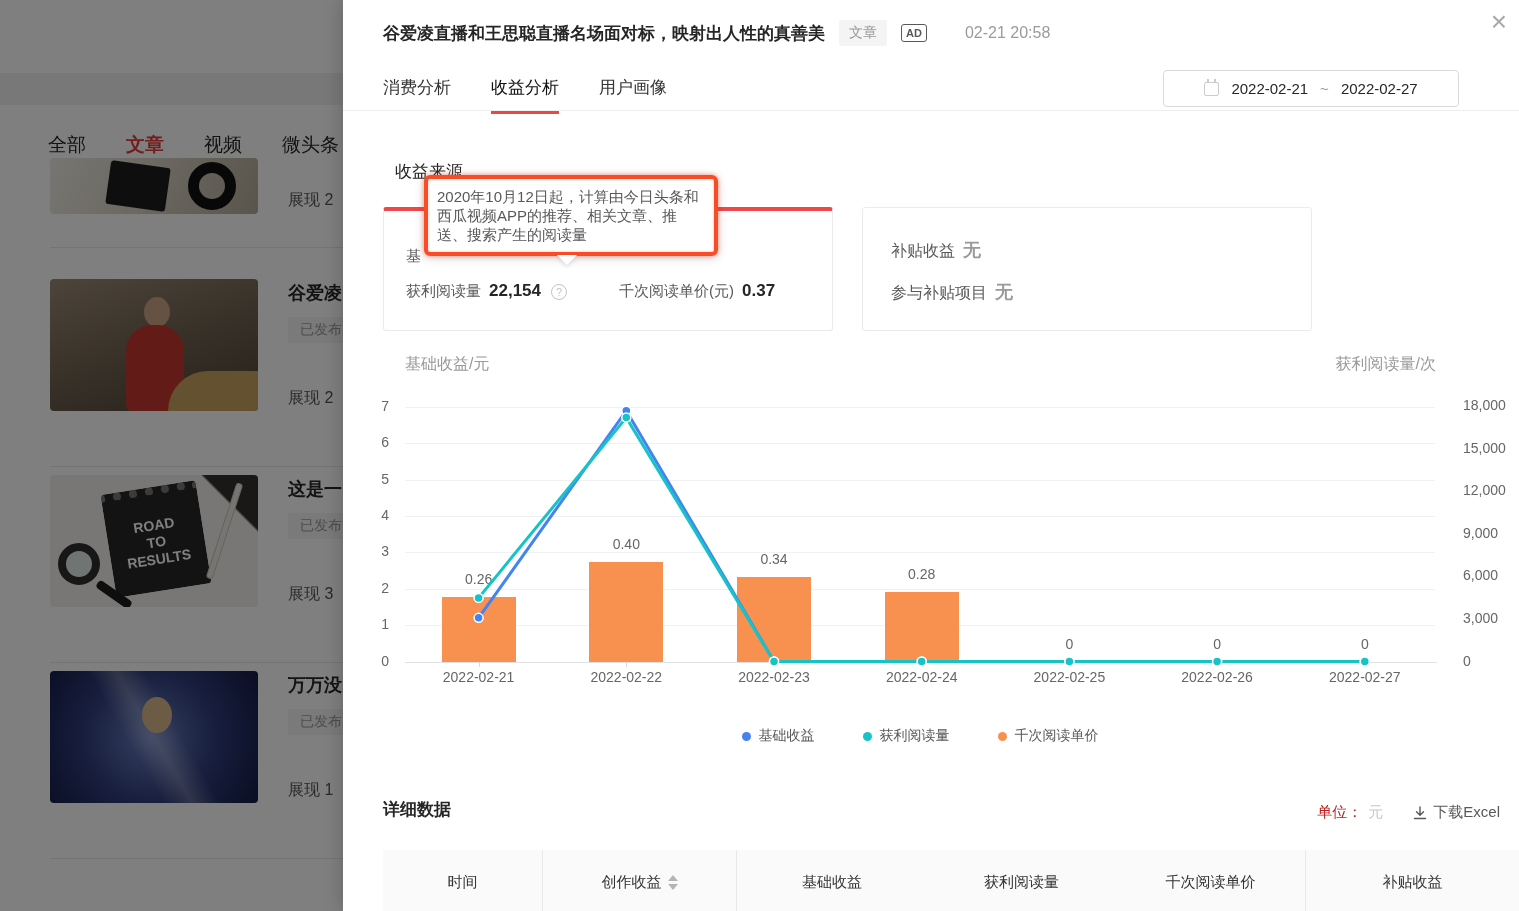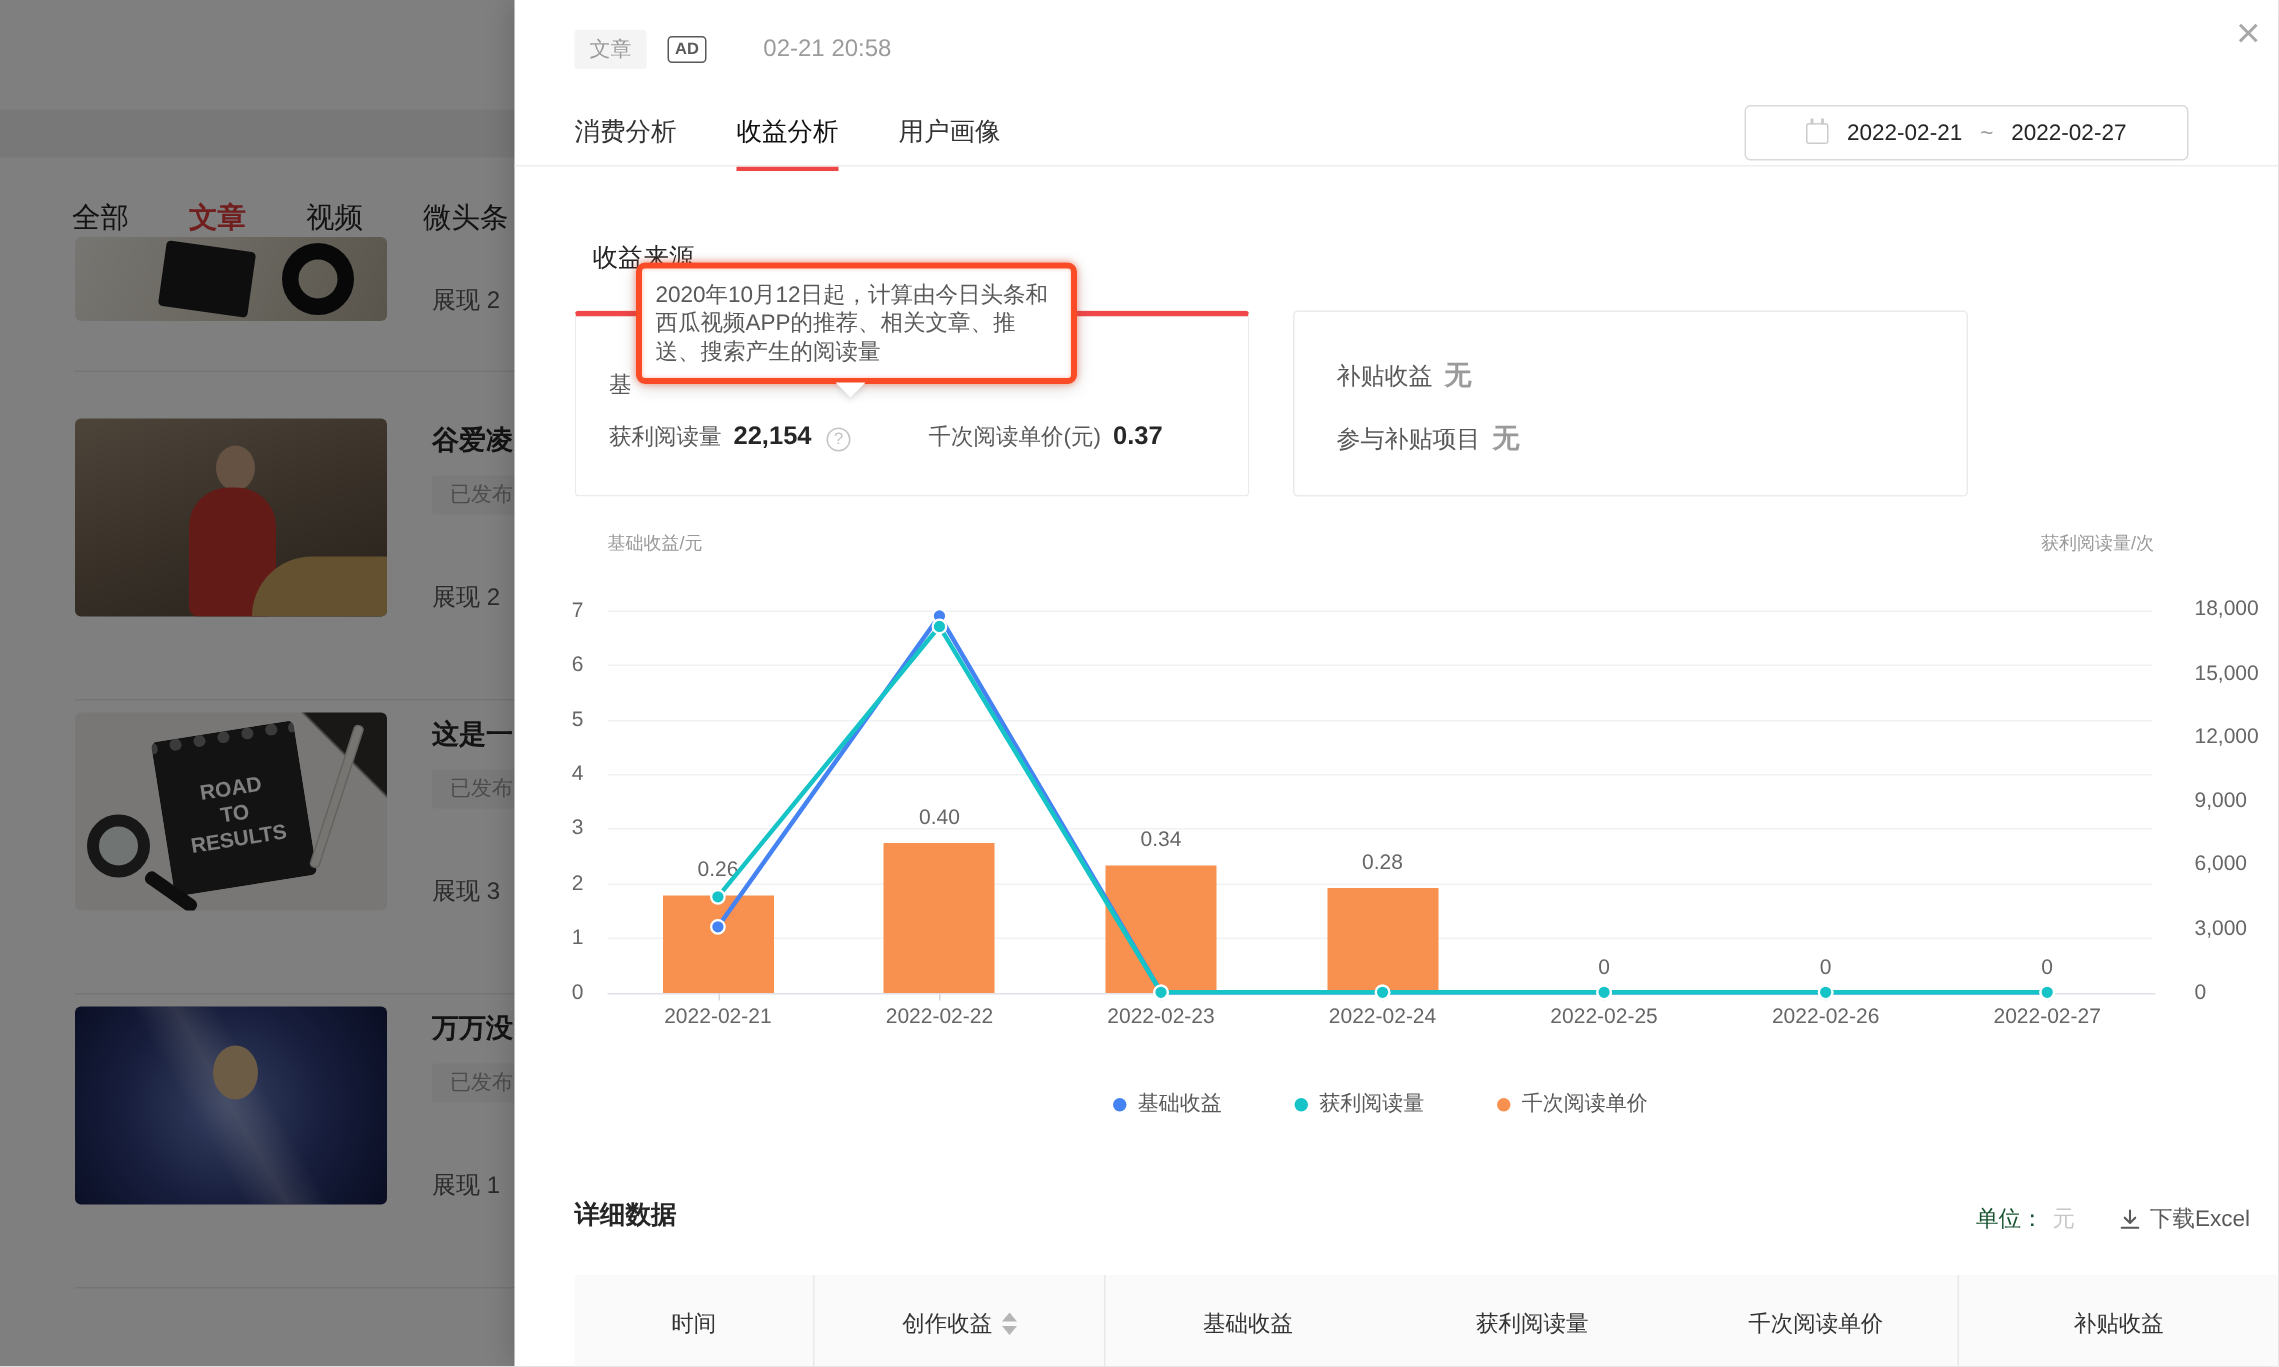--- a/index.html
+++ b/index.html
@@ -76,21 +76,21 @@
   
   #tooltip { position:absolute; left:82px; top:176px; width:292px; background:#fff; border-radius:4px; z-index:20;
              box-shadow:0 2px 12px rgba(0,0,0,.18); padding:11px 12px; font-size:15px; color:#595959; line-height:19px; }
   #tooltip .annot { position:absolute; inset:-1px; border:4px solid #f94b26; border-radius:6px;
                     box-shadow:0 0 5px rgba(249,75,38,.55), inset 0 0 3px rgba(249,75,38,.35); pointer-events:none; }
   #tooltip .arrow { position:absolute; left:132px; bottom:-10px; width:0; height:0;
                     border-left:10px solid transparent; border-right:10px solid transparent; border-top:10px solid #fff;
                     filter:drop-shadow(0 2px 2px rgba(0,0,0,.12)); }
 
   
-  .axis-title { position:absolute; top:354px; font-size:12px; color:#999; }
+  .axis-title { position:absolute; top:354px; font-size:16px; color:#999; }
   #axis-title-left { left:62px; }
   #axis-title-right { right:83px; }
   #chart { position:absolute; left:0; top:395px; width:1176px; height:310px; }
   #plot { position:absolute; left:62px; top:0; width:1030px; height:310px; }
   .grid { position:absolute; left:0; width:1030px; height:1px; background:#f0f1f5; }
   .grid.axisline { background:#dfe1e7; width:1032px; }
   .bar { position:absolute; background:#f8914f; }
   .bar-label { position:absolute; width:120px; text-align:center; font-size:14px; color:#666; }
   .xtick { position:absolute; width:1px; height:5px; background:#d8d8de; top:267px; }
   .xlabel { position:absolute; width:130px; text-align:center; font-size:14px; color:#666; top:274px; }
@@ -98,21 +98,21 @@
   #ylabels-left { position:absolute; left:0; top:0; width:54px; height:310px; }
   #ylabels-left .ylabel { right:8px; text-align:right; }
   #ylabels-right { position:absolute; left:1112px; top:0; width:70px; height:310px; }
   #legend { position:absolute; left:62px; top:332px; width:1030px; display:flex; justify-content:center; gap:48px; }
   .leg-item { display:flex; align-items:center; gap:8px; font-size:14px; color:#595959; cursor:pointer; }
   .leg-dot { width:9px; height:9px; border-radius:50%; }
 
   
   #sec-detail { top:798px; font-weight:600; }
   #detail-right { position:absolute; top:803px; right:19px; display:flex; align-items:center; gap:6px; font-size:15px; }
-  .unit-label { color:#14532d; } .unit-val { color:#c8c8c8; margin-right:24px; }
+  .unit-label { color:#b91c1c; } .unit-val { color:#c8c8c8; margin-right:24px; }
   .dl { display:flex; align-items:center; gap:6px; color:#595959; cursor:pointer; }
   #table { position:absolute; left:40px; top:850px; width:1136px; height:61px; overflow:hidden; }
   .thead { display:flex; height:64px; background:#fafafa; }
   .th { display:flex; align-items:center; justify-content:center; font-size:15px; color:#333; gap:6px; }
   .th.b-r { border-right:1px solid #e8e8e8; }
   .sort { display:inline-flex; flex-direction:column; gap:3px; }
   .sort .up { width:0; height:0; border-left:5px solid transparent; border-right:5px solid transparent; border-bottom:6px solid #b5b5b5; }
   .sort .dn { width:0; height:0; border-left:5px solid transparent; border-right:5px solid transparent; border-top:6px solid #b5b5b5; }
 </style>
 </head>
@@ -167,20 +167,21 @@
     <div class="item-imp" style="top:780px">展现 1</div>
     <div class="item-div" style="top:858px"></div>
   </div>
 
   <div id="dim"></div>
 
   <div id="modal">
     <div id="close-btn">×</div>
 
     <div class="head-row">
+      <span class="m-title">谷爱凌直播和王思聪直播名场面对标，映射出人性的真善美</span>
       <span class="badge-type">文章</span>
       <span class="badge-ad">AD</span>
       <span class="m-time">02-21 20:58</span>
     </div>
 
     <div class="m-tabs">
         <div class="m-tab">消费分析</div>
         <div class="m-tab active">收益分析</div>
         <div class="m-tab">用户画像</div>
       </div>

